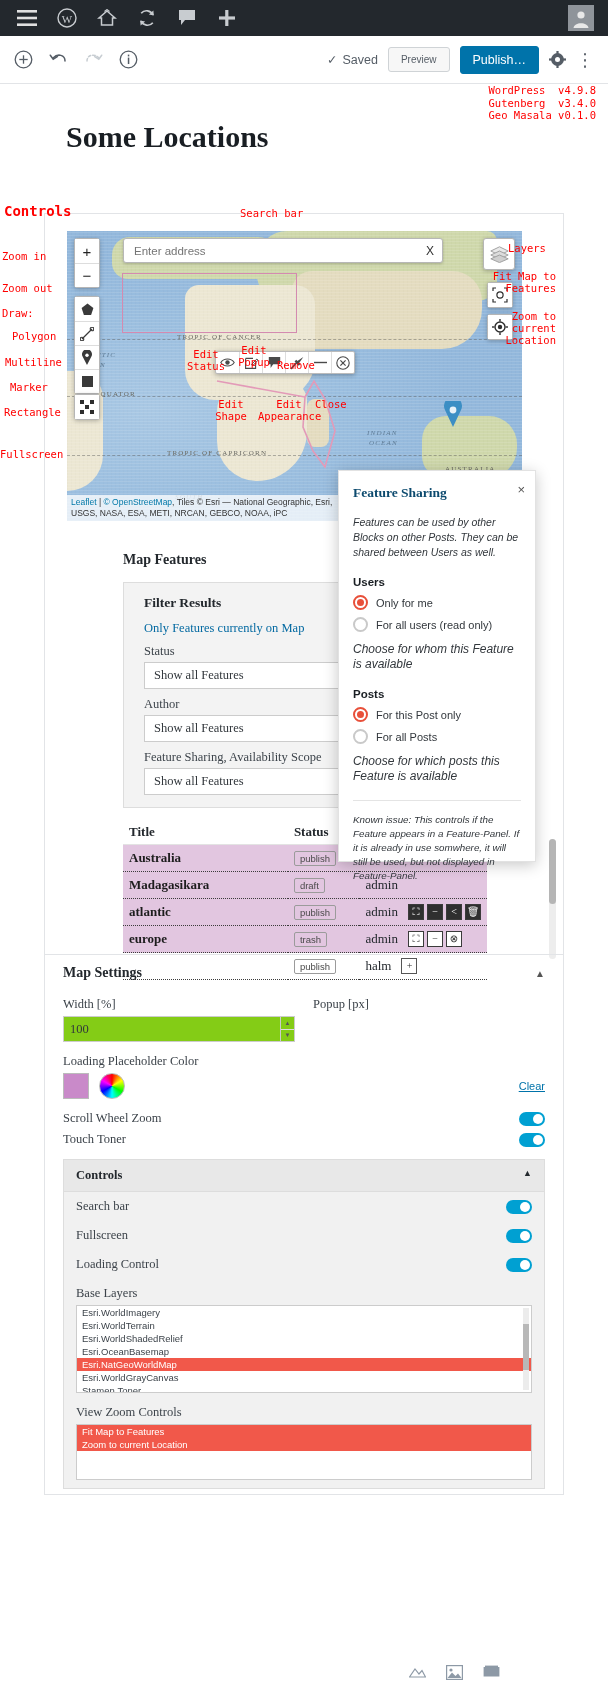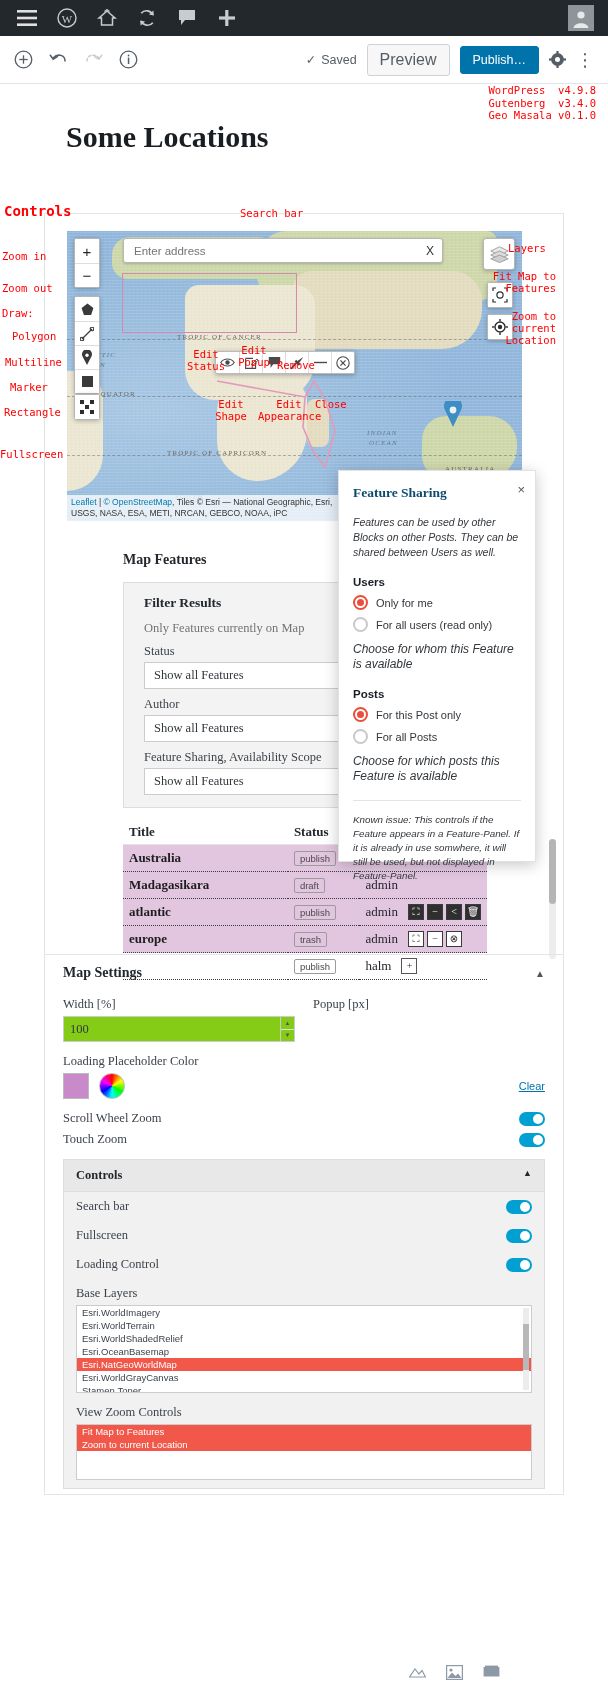--- a/index.html
+++ b/index.html
@@ -35,21 +35,21 @@
     height: 48px; background:#fff; border-bottom:1px solid #e2e4e7;
     display:flex; align-items:center; padding: 0 14px; gap: 14px;
   }
   .gb-toolbar .left { display:flex; align-items:center; gap:16px; }
   .gb-toolbar .right { margin-left:auto; display:flex; align-items:center; gap:10px; }
   .icon-btn { color:#555d66; display:flex; align-items:center; justify-content:center; }
   .icon-btn.disabled { color:#c7cdd2; }
   .saved-label { color:#555d66; font-size:12.5px; display:flex; align-items:center; gap:5px;}
   .btn-preview {
     border:1px solid #cfd3d6; background:#f7f7f7; border-radius:3px;
-    padding: 6px 12px; font-size:16px; color:#555d66;text-align:center;
+    padding: 6px 12px; font-size:10px; color:#555d66;text-align:center;
   }
   .btn-publish {
     background:#0073aa; color:#fff; border:1px solid #0073aa; border-radius:3px;
     padding:6px 12px; font-size:12.5px;
   }
   .kebab { letter-spacing:0; font-size:18px; line-height:1; color:#555d66; }
 
   
   .versions {
     position:absolute; right:12px; top:84px;
@@ -166,21 +166,21 @@
   .panel-head {
     font-family:"Liberation Serif", serif; font-size:14px; font-weight:bold;
     color:#23282d; padding:10px 18px; display:flex; align-items:center;
   }
   .panel-head .chev { margin-left:auto; font-size:10px; color:#555; }
 
   .filter-box {
     margin: 4px 18px 0 18px; border:1px solid #ddd; background:#f3f3f3; padding:12px 20px;
   }
   .filter-title { font-family:"Liberation Serif", serif; font-size:13.5px; font-weight:bold; margin-bottom:10px;}
-  .filter-sub  { font-family:"Liberation Serif", serif; font-size:12.5px; color:#737373; margin:6px 0 4px;}
+  .filter-sub  { font-family:"Liberation Serif", serif; font-size:12.5px; color:#0369a1; margin:6px 0 4px;}
   .filter-lbl  { font-family:"Liberation Serif", serif; font-size:12.5px; color:#3c434a; margin:8px 0 3px;}
   .filter-sel {
     background:#fff; border:1px solid #ccc; height:27px; display:flex; align-items:center;
     padding:0 9px; font-family:"Liberation Serif", serif; font-size:12.5px; color:#32373c;
   }
 
   table.features { width:calc(100% - 36px); margin:12px 18px 0 18px; border-collapse:collapse; }
   table.features th {
     text-align:left; font-family:"Liberation Serif", serif; font-size:13px; font-weight:bold;
     color:#23282d; padding:4px 6px; border-bottom:1px solid #e3e3e3;
@@ -721,21 +721,21 @@
         <div class="wheel"></div>
         <span class="clear-link">Clear</span>
       </div>
     </div>
 
     <div class="ctrl-row" style="padding:12px 18px 2px 18px;">
       <span>Scroll Wheel Zoom</span>
       <span class="toggle"></span>
     </div>
     <div class="ctrl-row" style="padding:4px 18px 2px 18px;">
-      <span>Touch Zoom</span>
+      <span>Touch Toner</span>
       <span class="toggle"></span>
     </div>
 
     <div class="ctrl-box">
       <div class="ctrl-head">
         <span>Controls</span>
         <span class="chev">▲</span>
       </div>
 
       <div class="ctrl-row">

